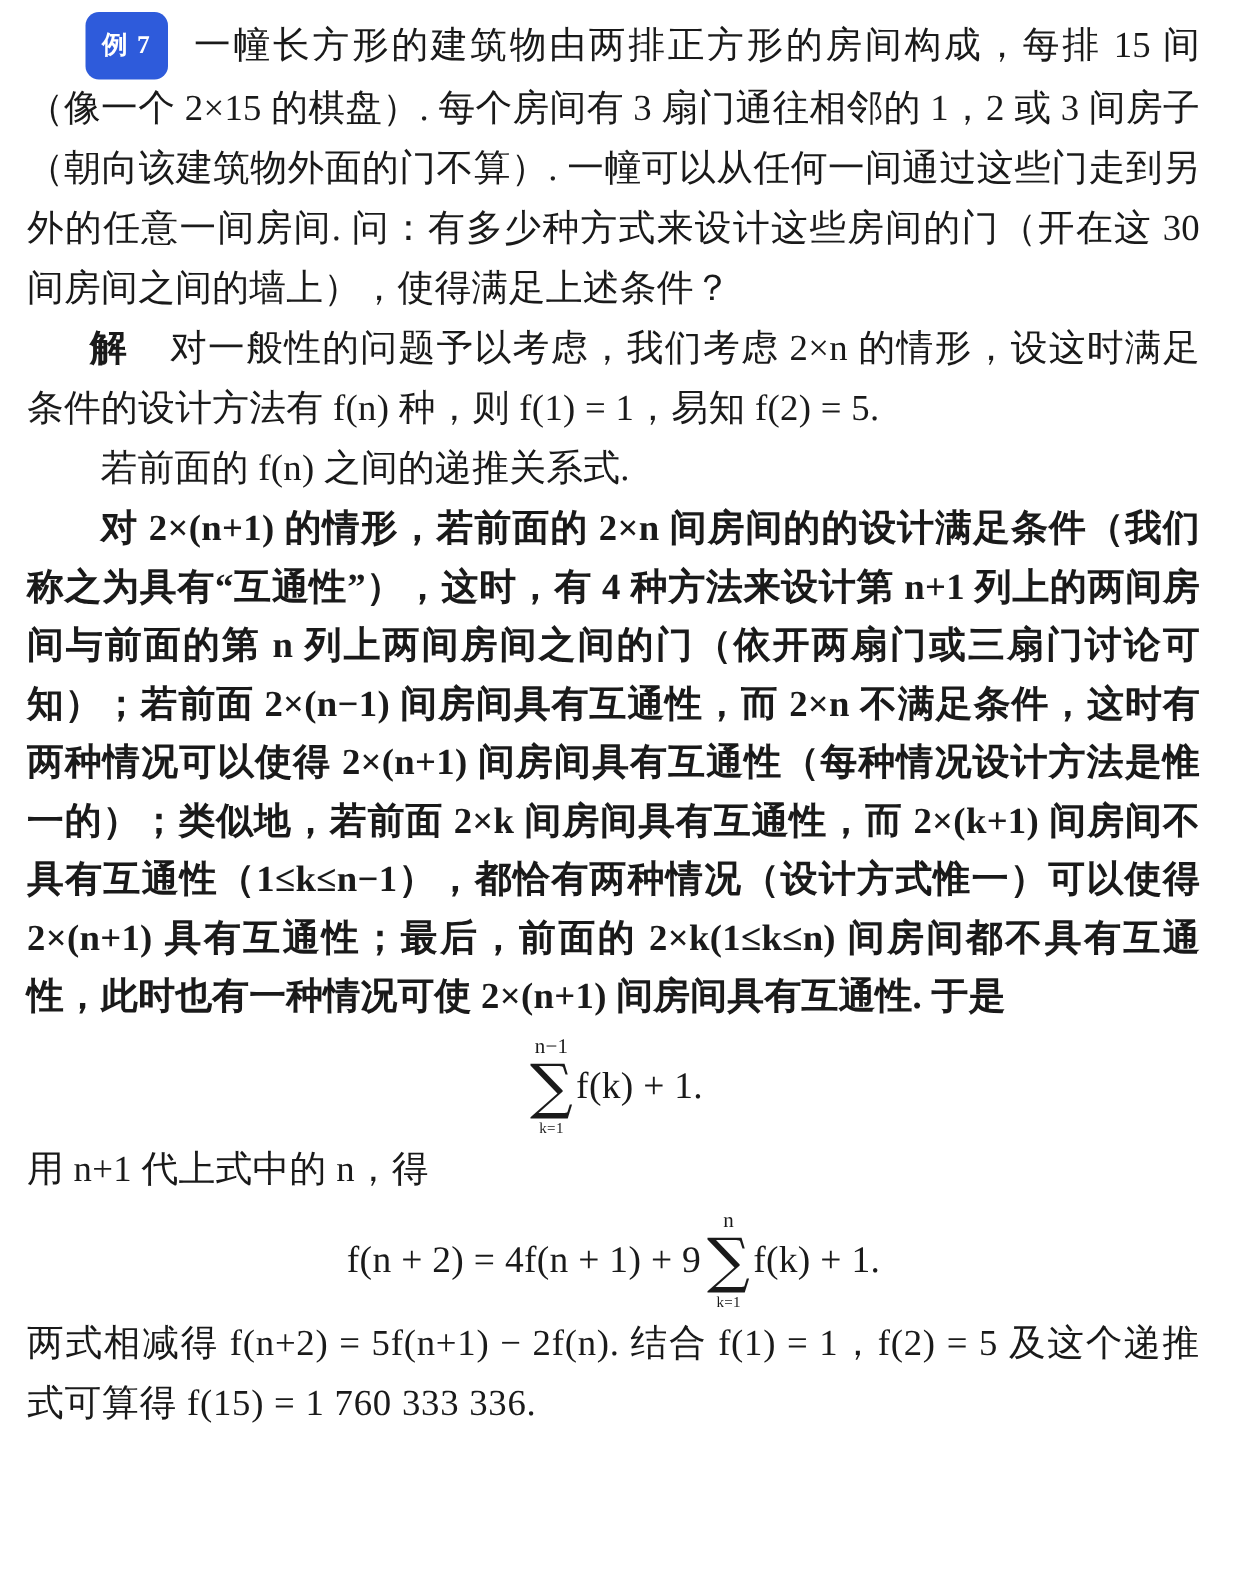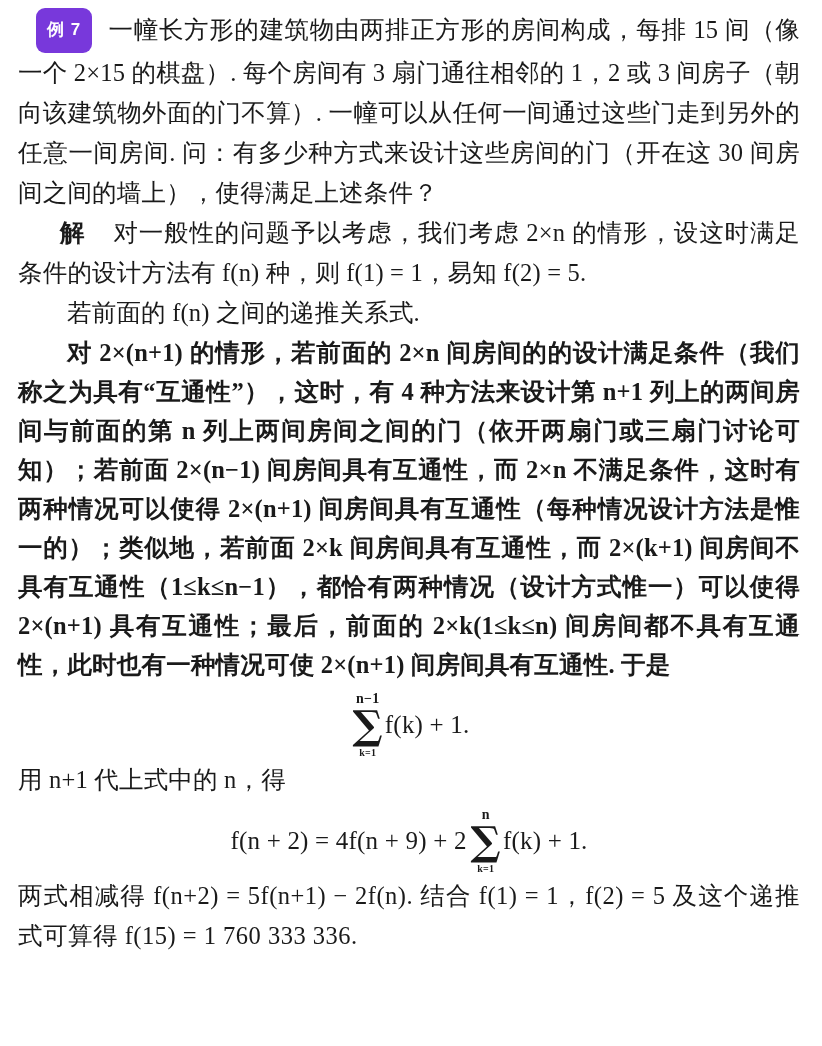--- a/index.html
+++ b/index.html
@@ -32,28 +32,28 @@
     margin: 0;
   }
   .para {
     text-indent: 0;
   }
   .indent {
     text-indent: 2.0em;
   }
   .prob-badge {
     display: inline-block;
-    background: #6d28d9;
+    background: #1d4ed8;
     color: #ffffff;
-    font-family: Liberation Sans, sans-serif;
+    font-family: Liberation Serif, serif;
     font-size: 17px;
     font-weight: bold;
     padding: 2px 11px 3px 11px;
     border-radius: 9px;
-    margin-left: 18px;
+    margin-left: 39px;
     margin-right: 16px;
     vertical-align: 3px;
     letter-spacing: 1px;
     opacity: 0.92;
   }
   .kw {
     font-weight: bold;
     margin-left: 42px;
     margin-right: 28px;
   }
@@ -69,21 +69,20 @@
   .eq-inner {
     display: inline-block;
     position: relative;
     white-space: nowrap;
   }
   .sumwrap {
     display: inline-block;
     position: relative;
     vertical-align: -6px;
     margin: 0 2px 0 4px;
-    font-weight: bold;
   }
   .sum-sym {
     font-size: 40px;
     line-height: 30px;
     font-family: "DejaVu Serif", serif;
     display: block;
     text-align: center;
   }
   .sum-top {
     position: absolute;
@@ -129,20 +128,20 @@
     <div class="eq-block">
       <span class="eq-inner">
         <span class="sumwrap"><span class="sum-top">n−1</span><span class="sum-sym">∑</span><span class="sum-bot">k=1</span></span><span class="mathit">f(k) + 1.</span>
       </span>
     </div>
 
     <p class="para">用 n+1 代上式中的 n，得</p>
 
     <div class="eq-block">
       <span class="eq-inner">
-        <span class="mathit">f(n + 2) = 4f(n + 9) + 2</span><span class="sumwrap"><span class="sum-top">n</span><span class="sum-sym">∑</span><span class="sum-bot">k=1</span></span><span class="mathit">f(k) + 1.</span>
+        <span class="mathit">f(n + 2) = 4f(n + 1) + 9</span><span class="sumwrap"><span class="sum-top">n</span><span class="sum-sym">∑</span><span class="sum-bot">k=1</span></span><span class="mathit">f(k) + 1.</span>
       </span>
     </div>
 
     <p class="para spaced">两式相减得 f(n+2) = 5f(n+1) − 2f(n). 结合 f(1) = 1，f(2) = 5 及这个递推式可算得 f(15) = 1 760 333 336.</p>
 
   </div>
 </div>
 
 </body></html>

